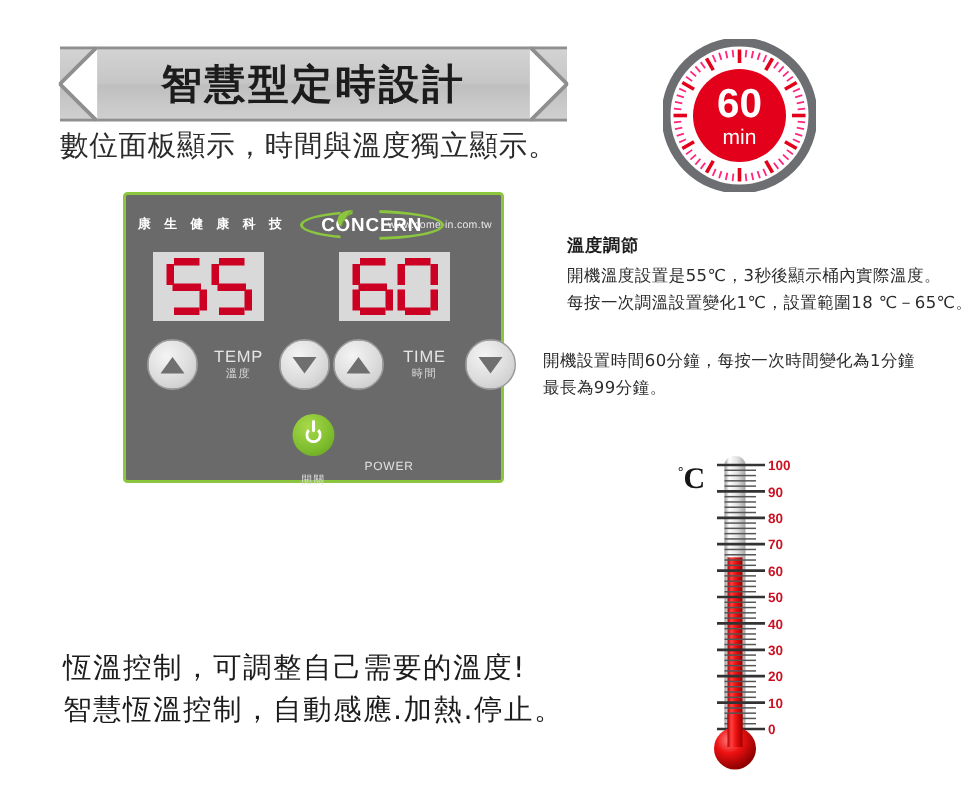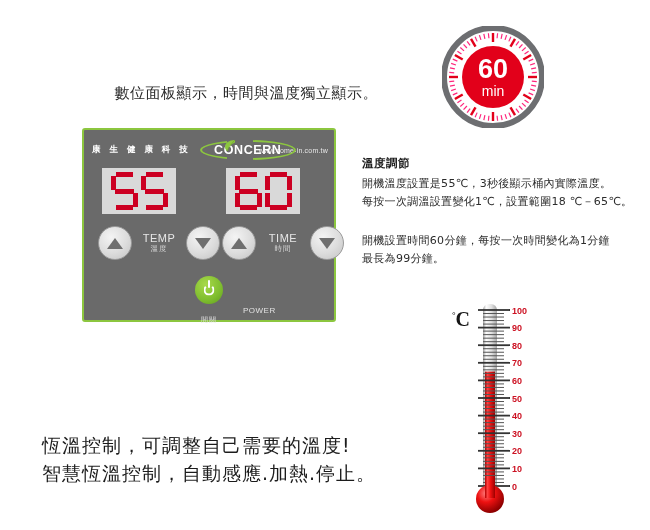--- a/index.html
+++ b/index.html
@@ -33,21 +33,21 @@
   }
   .ribbon .notch svg{display:block;}
 
   #banner1{left:40px;top:31px;width:338px;}
   #banner1 .rtxt{font-size:27px;}
   #banner2{left:40px;top:380px;width:338px;}
   #banner2 .rtxt{font-size:25px;}
 
   .sub1{
     position:absolute;left:40px;top:84px;width:338px;
-    text-align:right;font-size:15px;color:#2b2b2b;
+    text-align:left;font-size:19px;color:#2b2b2b;
     letter-spacing:.5px;
   }
 
   .sub2{
     position:absolute;left:42px;top:432px;width:380px;
     font-size:19px;color:#1c1c1c;line-height:1.45;
     letter-spacing:1px;
   }
   .sub2 div{white-space:nowrap;}
 
@@ -149,36 +149,51 @@
   #power .pen{font-size:8px;color:#e2e2e2;display:block;margin-top:2px;font-family:"Liberation Sans",sans-serif;letter-spacing:.5px;margin-left:48px;}
   #power .pcn{font-size:7px;color:#dcdcdc;display:block;letter-spacing:1px;}
 
   
   #timer{position:absolute;left:442px;top:26px;width:102px;height:102px;}
 
   
   .infoblk{position:absolute;left:362px;}
   .infoblk .h{font-size:11.5px;font-weight:bold;color:#1e1e1e;letter-spacing:.5px;margin-bottom:4px;}
   .infoblk .l{font-size:11px;color:#2b2b2b;letter-spacing:.3px;line-height:1.65;white-space:nowrap;}
-  #info1{top:156px;}
+  #info1{top:156px;margin-left:16px;}
   #info2{top:232px;}
 
   
   #thermo{position:absolute;left:452px;top:300px;width:86px;height:222px;}
   .degc{
     position:absolute;left:0px;top:8px;font-size:20px;color:#151515;
     font-family:"Liberation Serif",serif;font-weight:bold;
   }
   .degc sup{font-size:9px;vertical-align:super;}
 </style>
 </head>
 <body>
 
 <div class="stage">
 
+  <div class="ribbon" id="banner1">
+    <div class="notch" style="left:-1px;">
+      <svg width="26" height="50" viewBox="0 0 26 50">
+          <polygon points="26,0 26,50 0,25" fill="#ffffff"></polygon>
+          <polyline points="26,0 1,25 26,50" fill="none" stroke="#8f8f8f" stroke-width="2.5"></polyline>
+        </svg>
+    </div>
+    <div class="notch" style="right:-1px;">
+      <svg width="26" height="50" viewBox="0 0 26 50">
+          <polygon points="0,0 0,50 26,25" fill="#ffffff"></polygon>
+          <polyline points="0,0 25,25 0,50" fill="none" stroke="#8f8f8f" stroke-width="2.5"></polyline>
+        </svg>
+    </div>
+    <span class="rtxt">智慧型定時設計</span>
+  </div>
   <div class="sub1">數位面板顯示，時間與溫度獨立顯示。</div>
 
   <div id="panel">
 
     <div class="brandrow">
       <span class="brand-cn">康 生 健 康 科 技</span>
       <span class="logo">
         <span class="ell"></span>
         <span class="mask"></span>
         <span class="ltxt">CONCERN</span>

